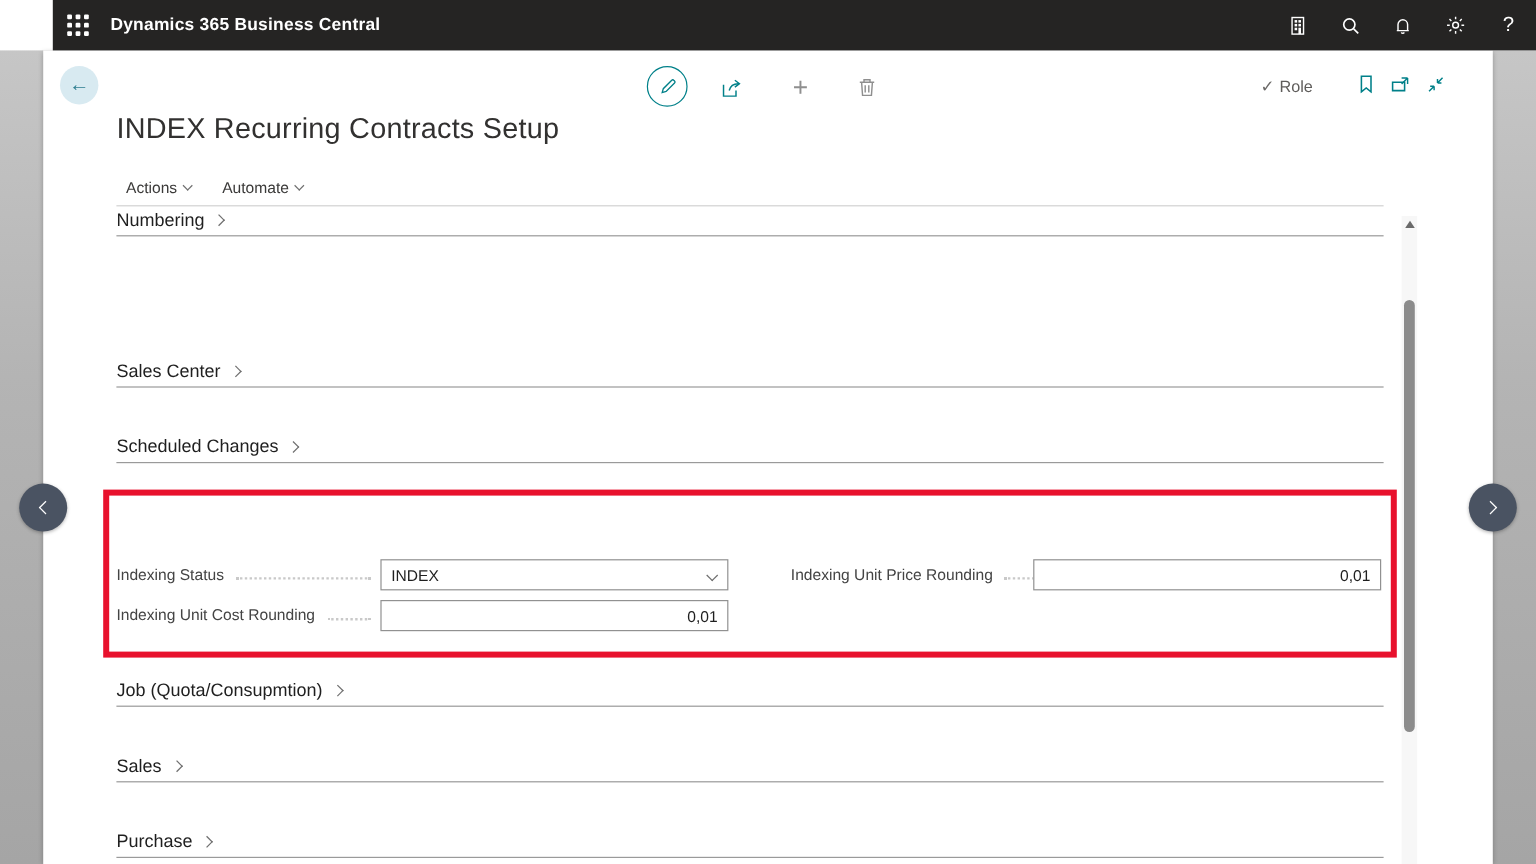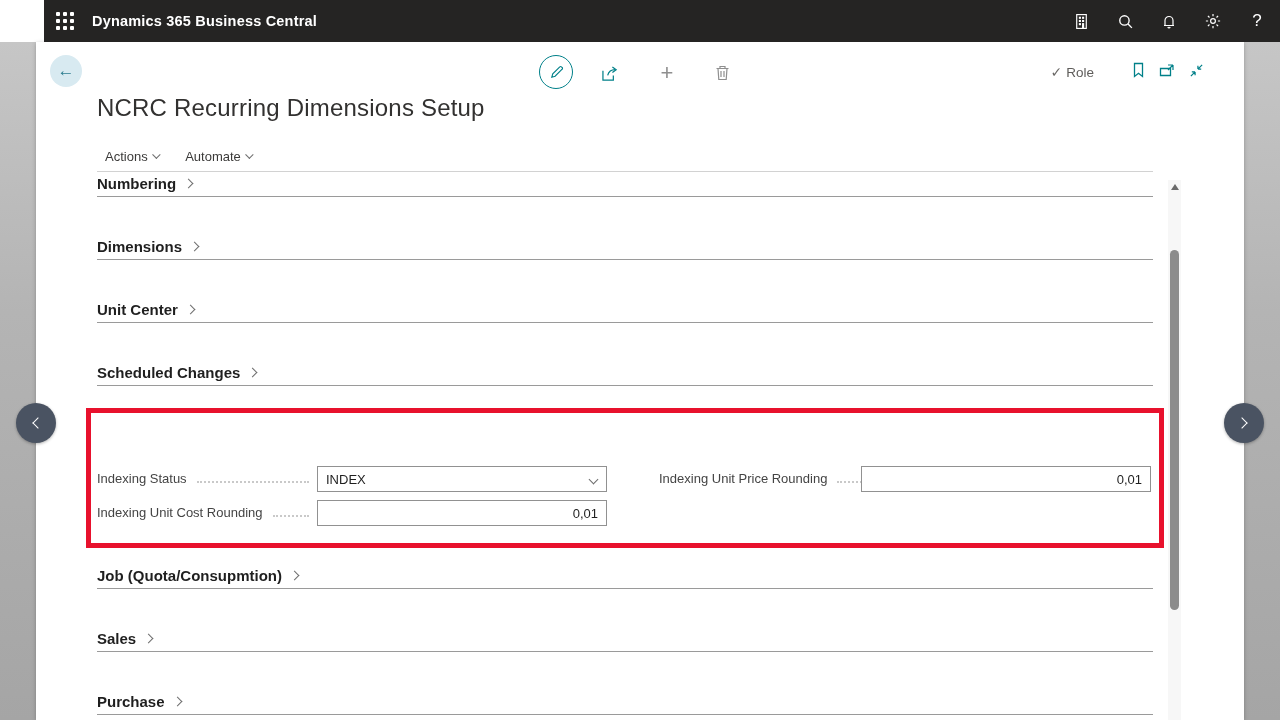--- a/index.html
+++ b/index.html
@@ -62,21 +62,21 @@
   
   .chev { display:inline-block; width:7px; height:7px; border-top:1.4px solid #6e6e6e;
     border-right:1.4px solid #6e6e6e; }
   .chev-right { transform:rotate(45deg); }
   .chev-down  { transform:rotate(135deg); margin-bottom:3px; }
   .chev-sm { width:5.5px; height:5.5px; }
 
   
   .section { position:absolute; left:61px; right:91px; height:22px; border-bottom:1px solid #9a9a9a;
     display:flex; align-items:flex-start; gap:9px; cursor:pointer; }
-  .section-label { font-size:15px; font-weight:bold; color:#1f1f1f; line-height:17px; }
+  .section-label { font-size:15px; font-weight:normal; color:#1f1f1f; line-height:17px; }
   .section .chev { margin-top:5px; }
 
   
   .grid-label-row { position:absolute; display:flex; align-items:flex-end; height:16px; }
   .f-label { font-size:13px; color:#444; white-space:nowrap; }
   .leader { flex:1; border-bottom:2px dotted #c9c9c9; margin:0 6px 3px 10px; min-width:12px; }
   .field { position:absolute; height:26px; border:1px solid #919191; background:#fff; }
   .field input { width:100%; height:100%; border:0; outline:none; background:transparent;
     font-family:"Liberation Sans", sans-serif; font-size:13px; color:#1f1f1f; padding:0 8px; }
   .field input.num { text-align:right; }
@@ -207,44 +207,40 @@
         </svg>
       </span>
       <span class="pg-icon">
         <svg width="15" height="15" viewBox="0 0 16 16" fill="none" stroke="#008089" stroke-width="1.3">
           <path d="M14 2 L9.5 6.5 M9.5 6.5 h3.5 M9.5 6.5 v-3.5"></path>
           <path d="M2 14 L6.5 9.5 M6.5 9.5 h-3.5 M6.5 9.5 v3.5"></path>
         </svg>
       </span>
     </div>
 
-    <div class="page-title">NCRC Recurring Dimensions Setup</div>
+    <div class="page-title">INDEX Recurring Contracts Setup</div>
 
     <div class="menu-row">
       <div class="menu-item">
         <span>Actions</span>
         <span class="chev chev-down chev-sm"></span>
       </div>
       <div class="menu-item">
         <span>Automate</span>
         <span class="chev chev-down chev-sm"></span>
       </div>
     </div>
     <div class="menu-row-divider"></div>
 
     <div class="section" style="top:133px;">
       <span class="section-label">Numbering</span>
       <span class="chev chev-right"></span>
     </div>
-    <div class="section" style="top:196px;">
-      <span class="section-label">Dimensions</span>
-      <span class="chev chev-right"></span>
-    </div>
     <div class="section" style="top:259px;">
-      <span class="section-label">Unit Center</span>
+      <span class="section-label">Sales Center</span>
       <span class="chev chev-right"></span>
     </div>
     <div class="section" style="top:322px;">
       <span class="section-label">Scheduled Changes</span>
       <span class="chev chev-right"></span>
     </div>
 
 
     <div class="grid-label-row" style="left:61px; top:428px; width:218px;justify-content:center;">
       <span class="f-label">Indexing Status</span>

